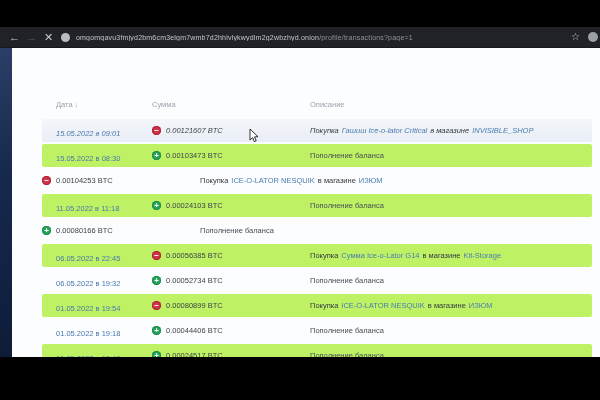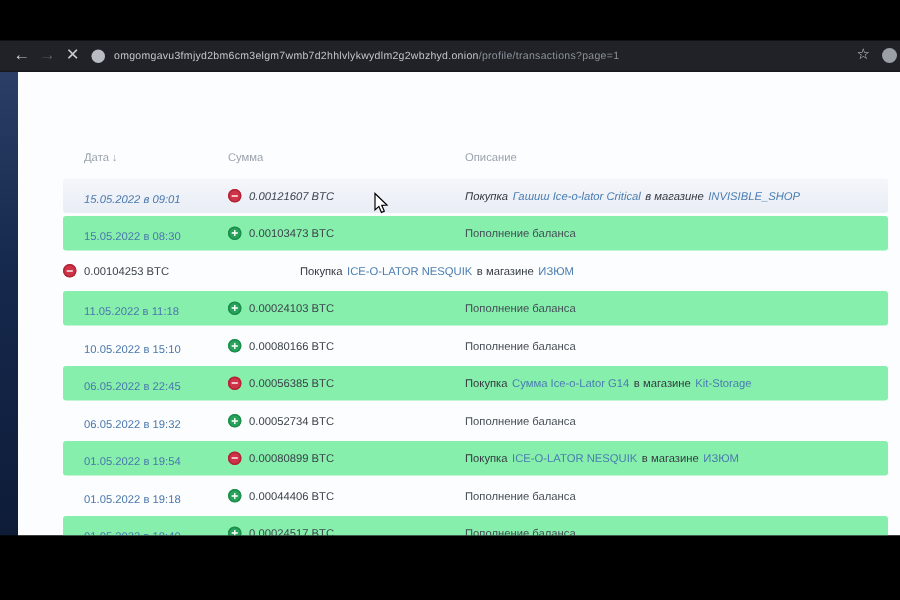--- a/index.html
+++ b/index.html
@@ -31,21 +31,21 @@
 
   .thead { display:flex; align-items:center; margin:48px 8px 7px 30px; height:16px; }
   .th { color:#9aa3ae; font-size:7.5px; }
   .col-date { width:110px; padding-left:14px; flex:0 0 auto; }
   .col-amount { width:110px; flex:0 0 auto; display:flex; align-items:center; gap:5px; }
   .col-desc { flex:1; display:flex; align-items:center; gap:3px; white-space:nowrap; overflow:hidden;margin-left:48px; }
   .sort-arrow { font-size:7px; color:#9aa3ae; margin-left:2px; }
 
   .rows { }
   .row { display:flex; align-items:center; height:23px; margin:0 8px 2px 30px; border-radius:2px; }
-  .row.shaded { background:#86efac; }
+  .row.shaded { background:#bef264; }
   .row.unread { background:linear-gradient(180deg,#f4f6fa,#e9edf5); }
   .row.unread .t-date, .row.unread .t-amount, .row.unread .d-text, .row.unread .d-link { font-style:italic; }
   .t-date { color:#4a78ad; font-size:7.5px; }
   .sign { width:9px; height:9px; border-radius:50%; color:#fff; font-size:8px; font-weight:bold;
           line-height:9px; text-align:center; flex:0 0 auto; }
   .sign.debit { background:#cf3347; box-shadow:inset 0 0 0 1px #b02438; }
   .sign.credit { background:#28a35c; box-shadow:inset 0 0 0 1px #1d8c4c; }
   .t-amount { color:#3c434b; font-size:7.5px; }
   .d-text { color:#454d56; font-size:7.5px; }
   .d-bold { font-weight:normal; color:#343a40; }
@@ -143,23 +143,20 @@
     <div class="col-amount">
       <span class="sign credit">+</span>
       <span class="t-amount">0.00024103 BTC</span>
     </div>
     <div class="col-desc">
             <span class="d-text">Пополнение баланса</span>
           </div>
   </div>
 
   <div class="row">
-    <div class="col-date">
-      <span class="t-date">10.05.2022 в 15:10</span>
-    </div>
     <div class="col-amount">
       <span class="sign credit">+</span>
       <span class="t-amount">0.00080166 BTC</span>
     </div>
     <div class="col-desc">
             <span class="d-text">Пополнение баланса</span>
           </div>
   </div>
 
   <div class="row shaded">

